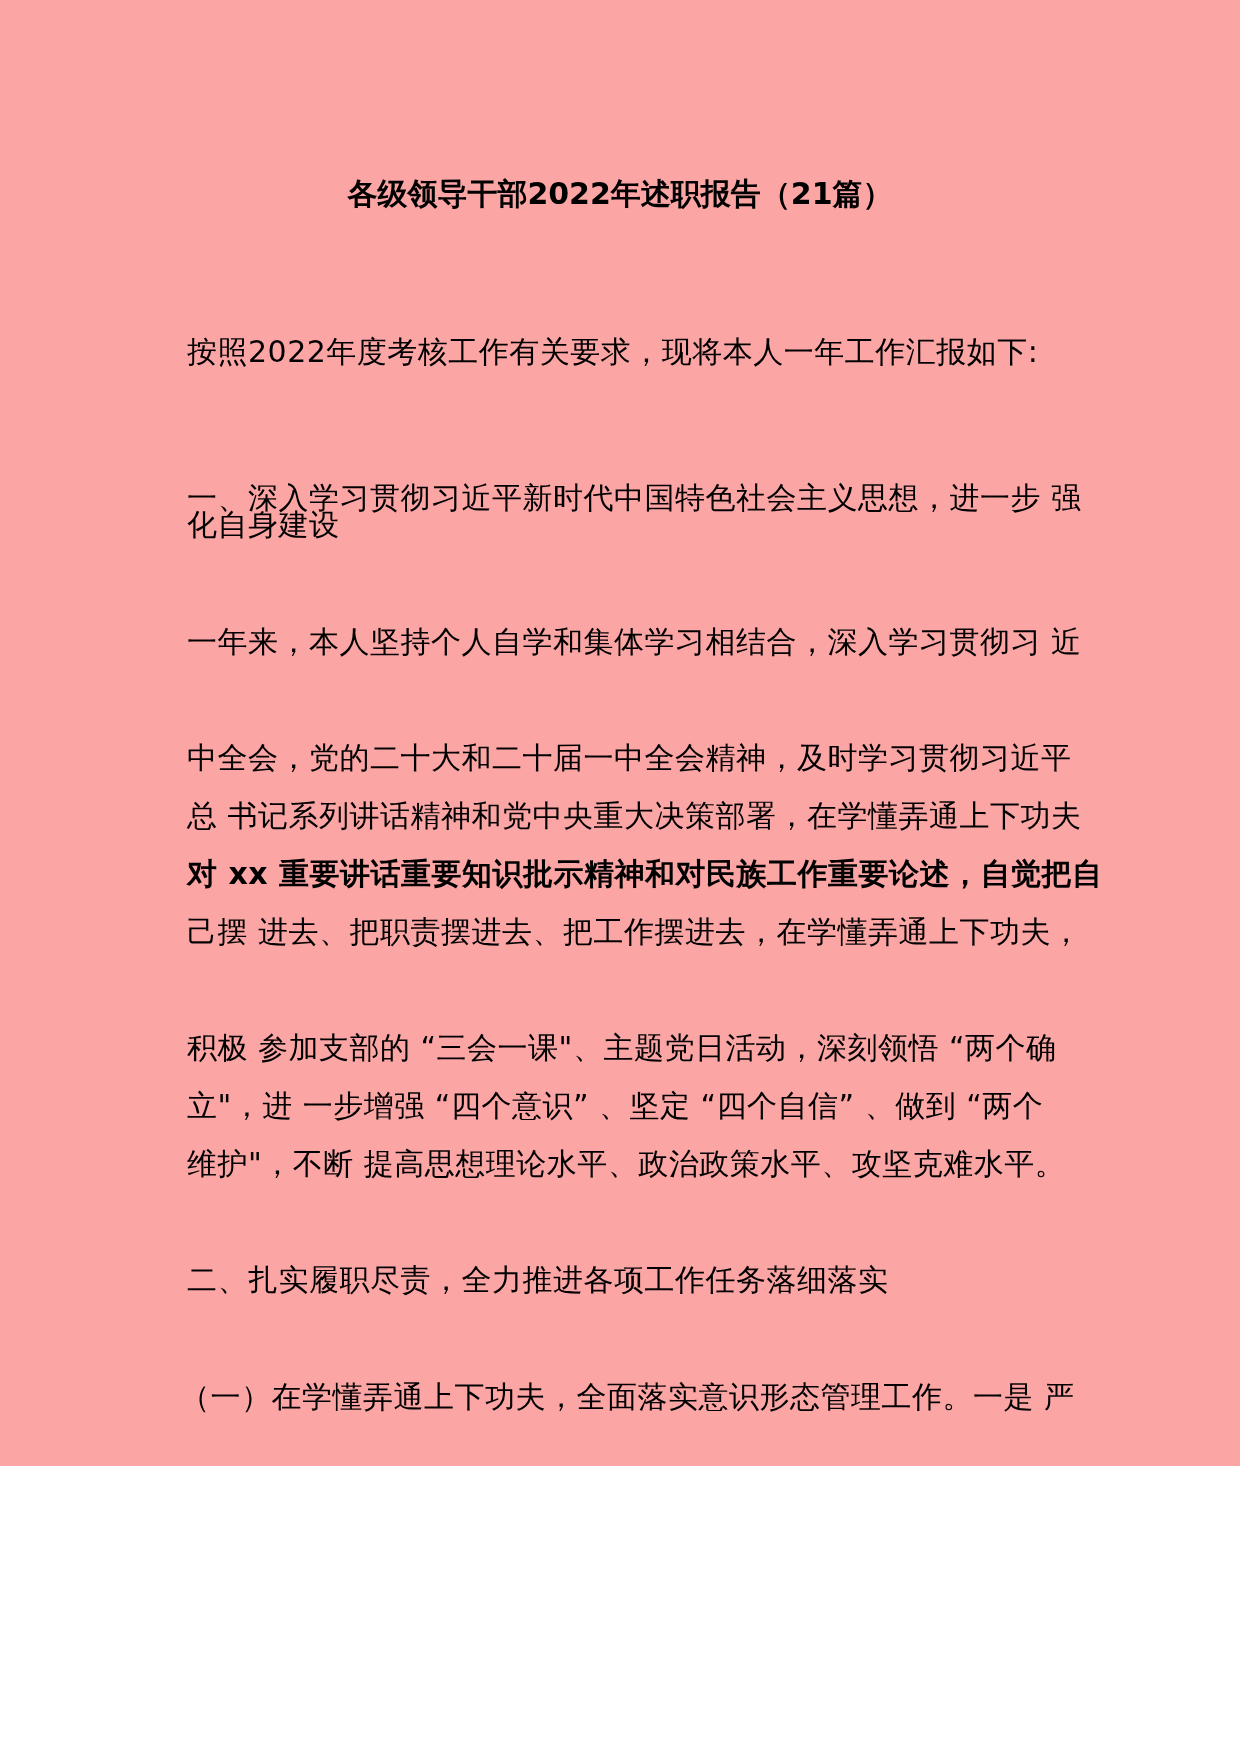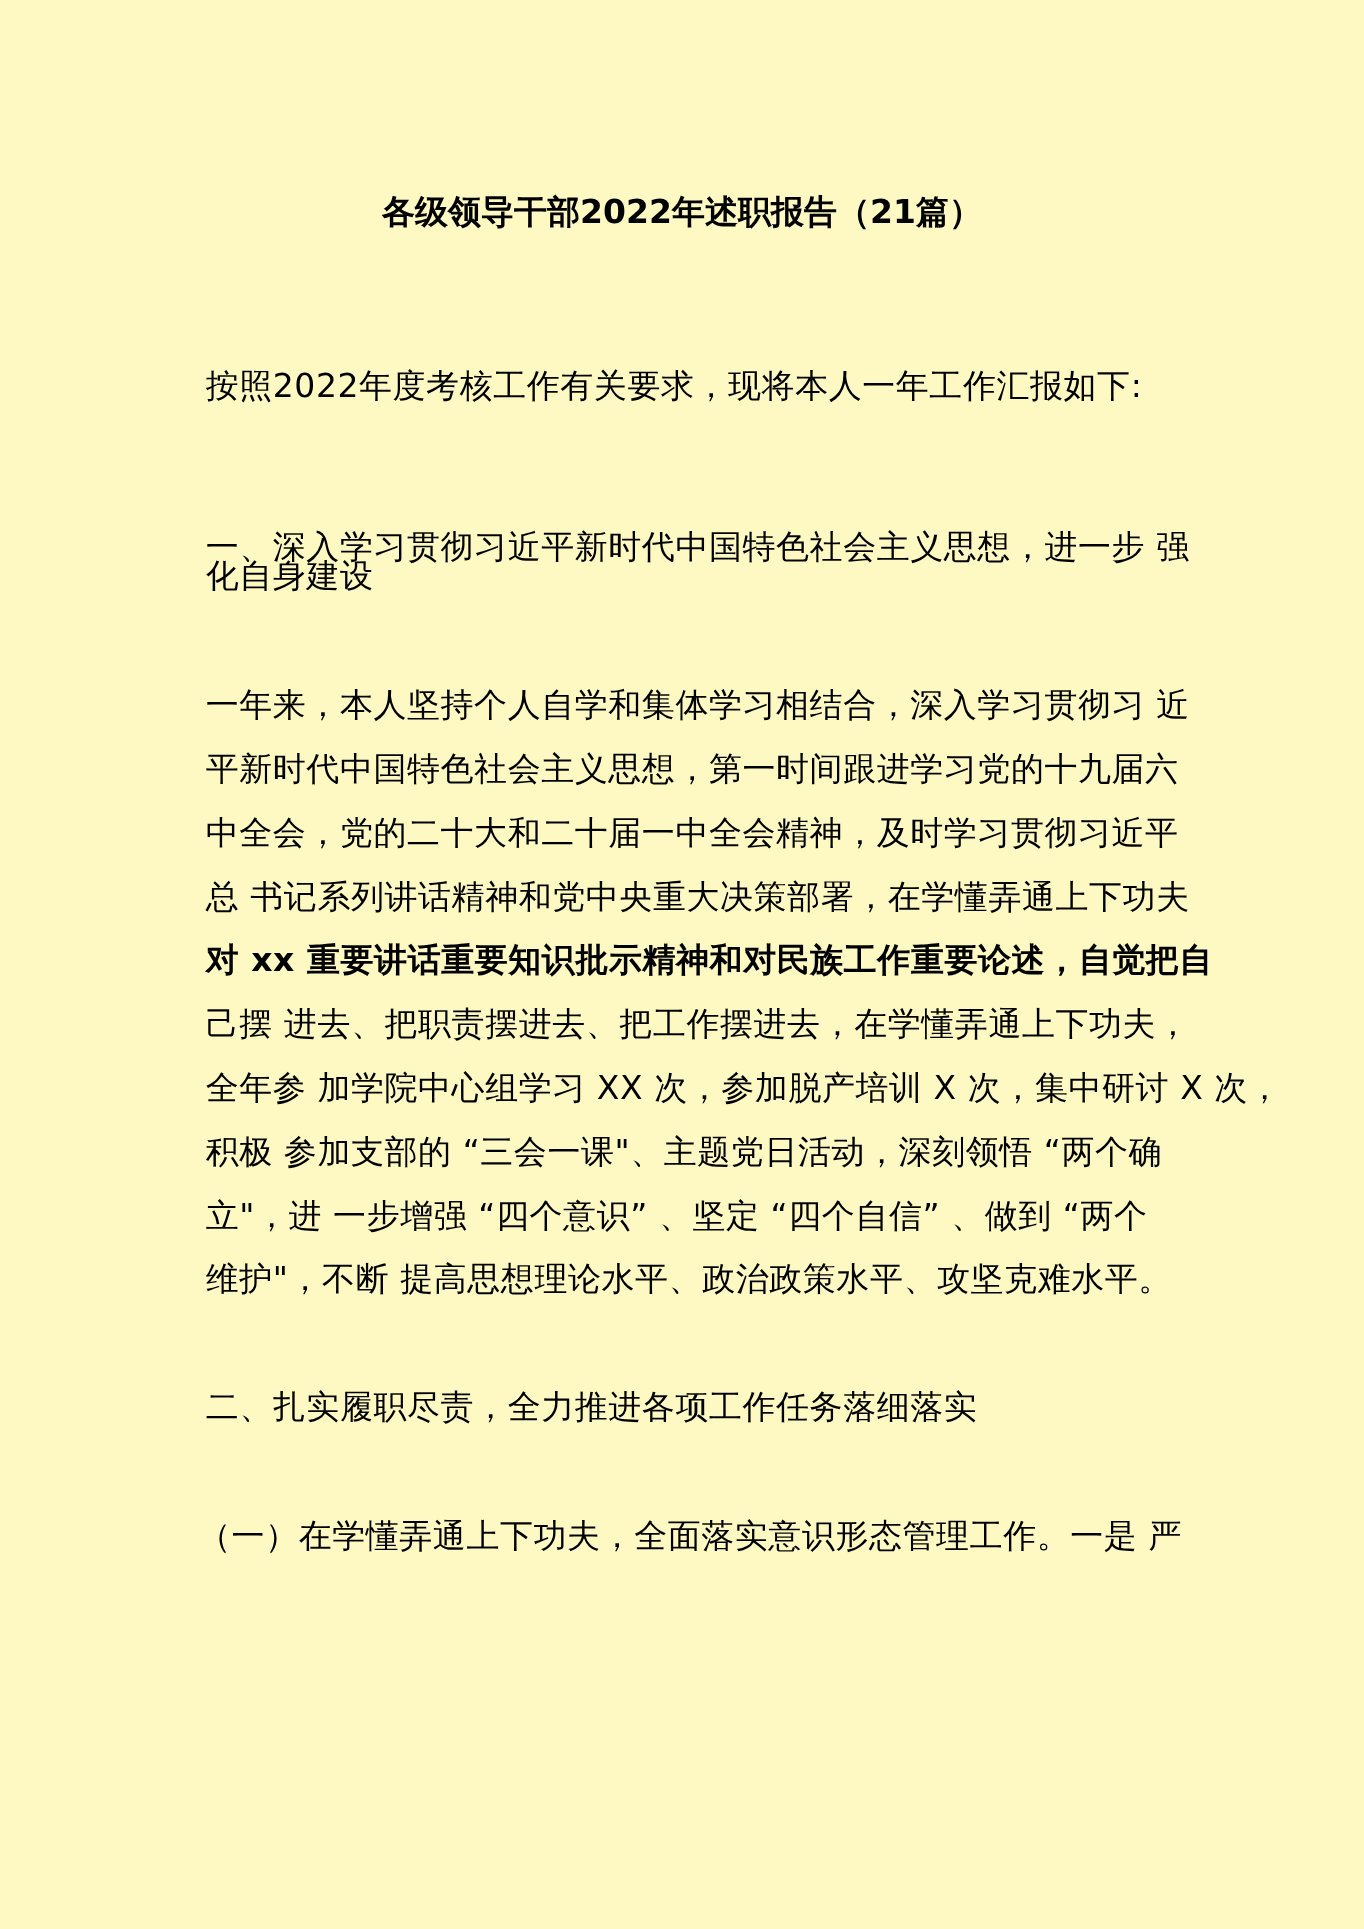--- a/index.html
+++ b/index.html
@@ -1,40 +1,38 @@
 <!DOCTYPE html>
 <html><head>
 <meta charset="utf-8">
 <style>
   html, body { margin:0; padding:0; background:#ffffff; }
   body { width:1240px; height:1754px; position:relative; overflow:hidden;
          font-family:"DejaVu Sans", "Liberation Sans", sans-serif; color:#000; }
-  .page { position:absolute; left:0; top:0; width:1240px; height:1754px; background:#fef9c3; }
+  .page { position:absolute; left:0; top:0; width:1240px; height:1466px; background:#fca5a5; }
   .title { position:absolute; left:0; width:1240px; top:174px; text-align:center;
            font-size:30px; font-weight:bold; letter-spacing:0px; line-height:40px; }
   .line { position:absolute; left:187px; font-size:30px; line-height:36px; white-space:nowrap; letter-spacing:0.5px; }
 </style>
 </head>
 <body>
 
 <div class="page">
   <div class="title">各级领导干部2022年述职报告（21篇）</div>
 
   <div class="line" style="top:334px;">按照2022年度考核工作有关要求，现将本人一年工作汇报如下:</div>
 
   <div class="line" style="top:450px;margin-top:30px;">一、深入学习贯彻习近平新时代中国特色社会主义思想，进一步 强</div>
   <div class="line" style="top:507px;">化自身建设</div>
 
   <div class="line" style="top:624px;">一年来，本人坚持个人自学和集体学习相结合，深入学习贯彻习 近</div>
-  <div class="line" style="top:682px;">平新时代中国特色社会主义思想，第一时间跟进学习党的十九届六</div>
   <div class="line" style="top:740px;">中全会，党的二十大和二十届一中全会精神，及时学习贯彻习近平</div>
   <div class="line" style="top:798px;">总 书记系列讲话精神和党中央重大决策部署，在学懂弄通上下功夫</div>
   <div class="line" style="top:856px;font-weight:bold;">对 xx 重要讲话重要知识批示精神和对民族工作重要论述，自觉把自</div>
   <div class="line" style="top:914px;">己摆 进去、把职责摆进去、把工作摆进去，在学懂弄通上下功夫，</div>
-  <div class="line" style="top:972px;">全年参 加学院中心组学习 XX 次，参加脱产培训 X 次，集中研讨 X 次，</div>
   <div class="line" style="top:1030px;">积极 参加支部的 “三会一课"、主题党日活动，深刻领悟 “两个确</div>
   <div class="line" style="top:1088px;">立"，进 一步增强 “四个意识” 、坚定 “四个自信” 、做到 “两个</div>
   <div class="line" style="top:1146px;">维护"，不断 提高思想理论水平、政治政策水平、攻坚克难水平。</div>
 
   <div class="line" style="top:1262px;text-align:center;">二、扎实履职尽责，全力推进各项工作任务落细落实</div>
 
   <div class="line" style="top:1379px; left:180px;">（一）在学懂弄通上下功夫，全面落实意识形态管理工作。一是 严</div>
 </div>
 
 </body></html>

